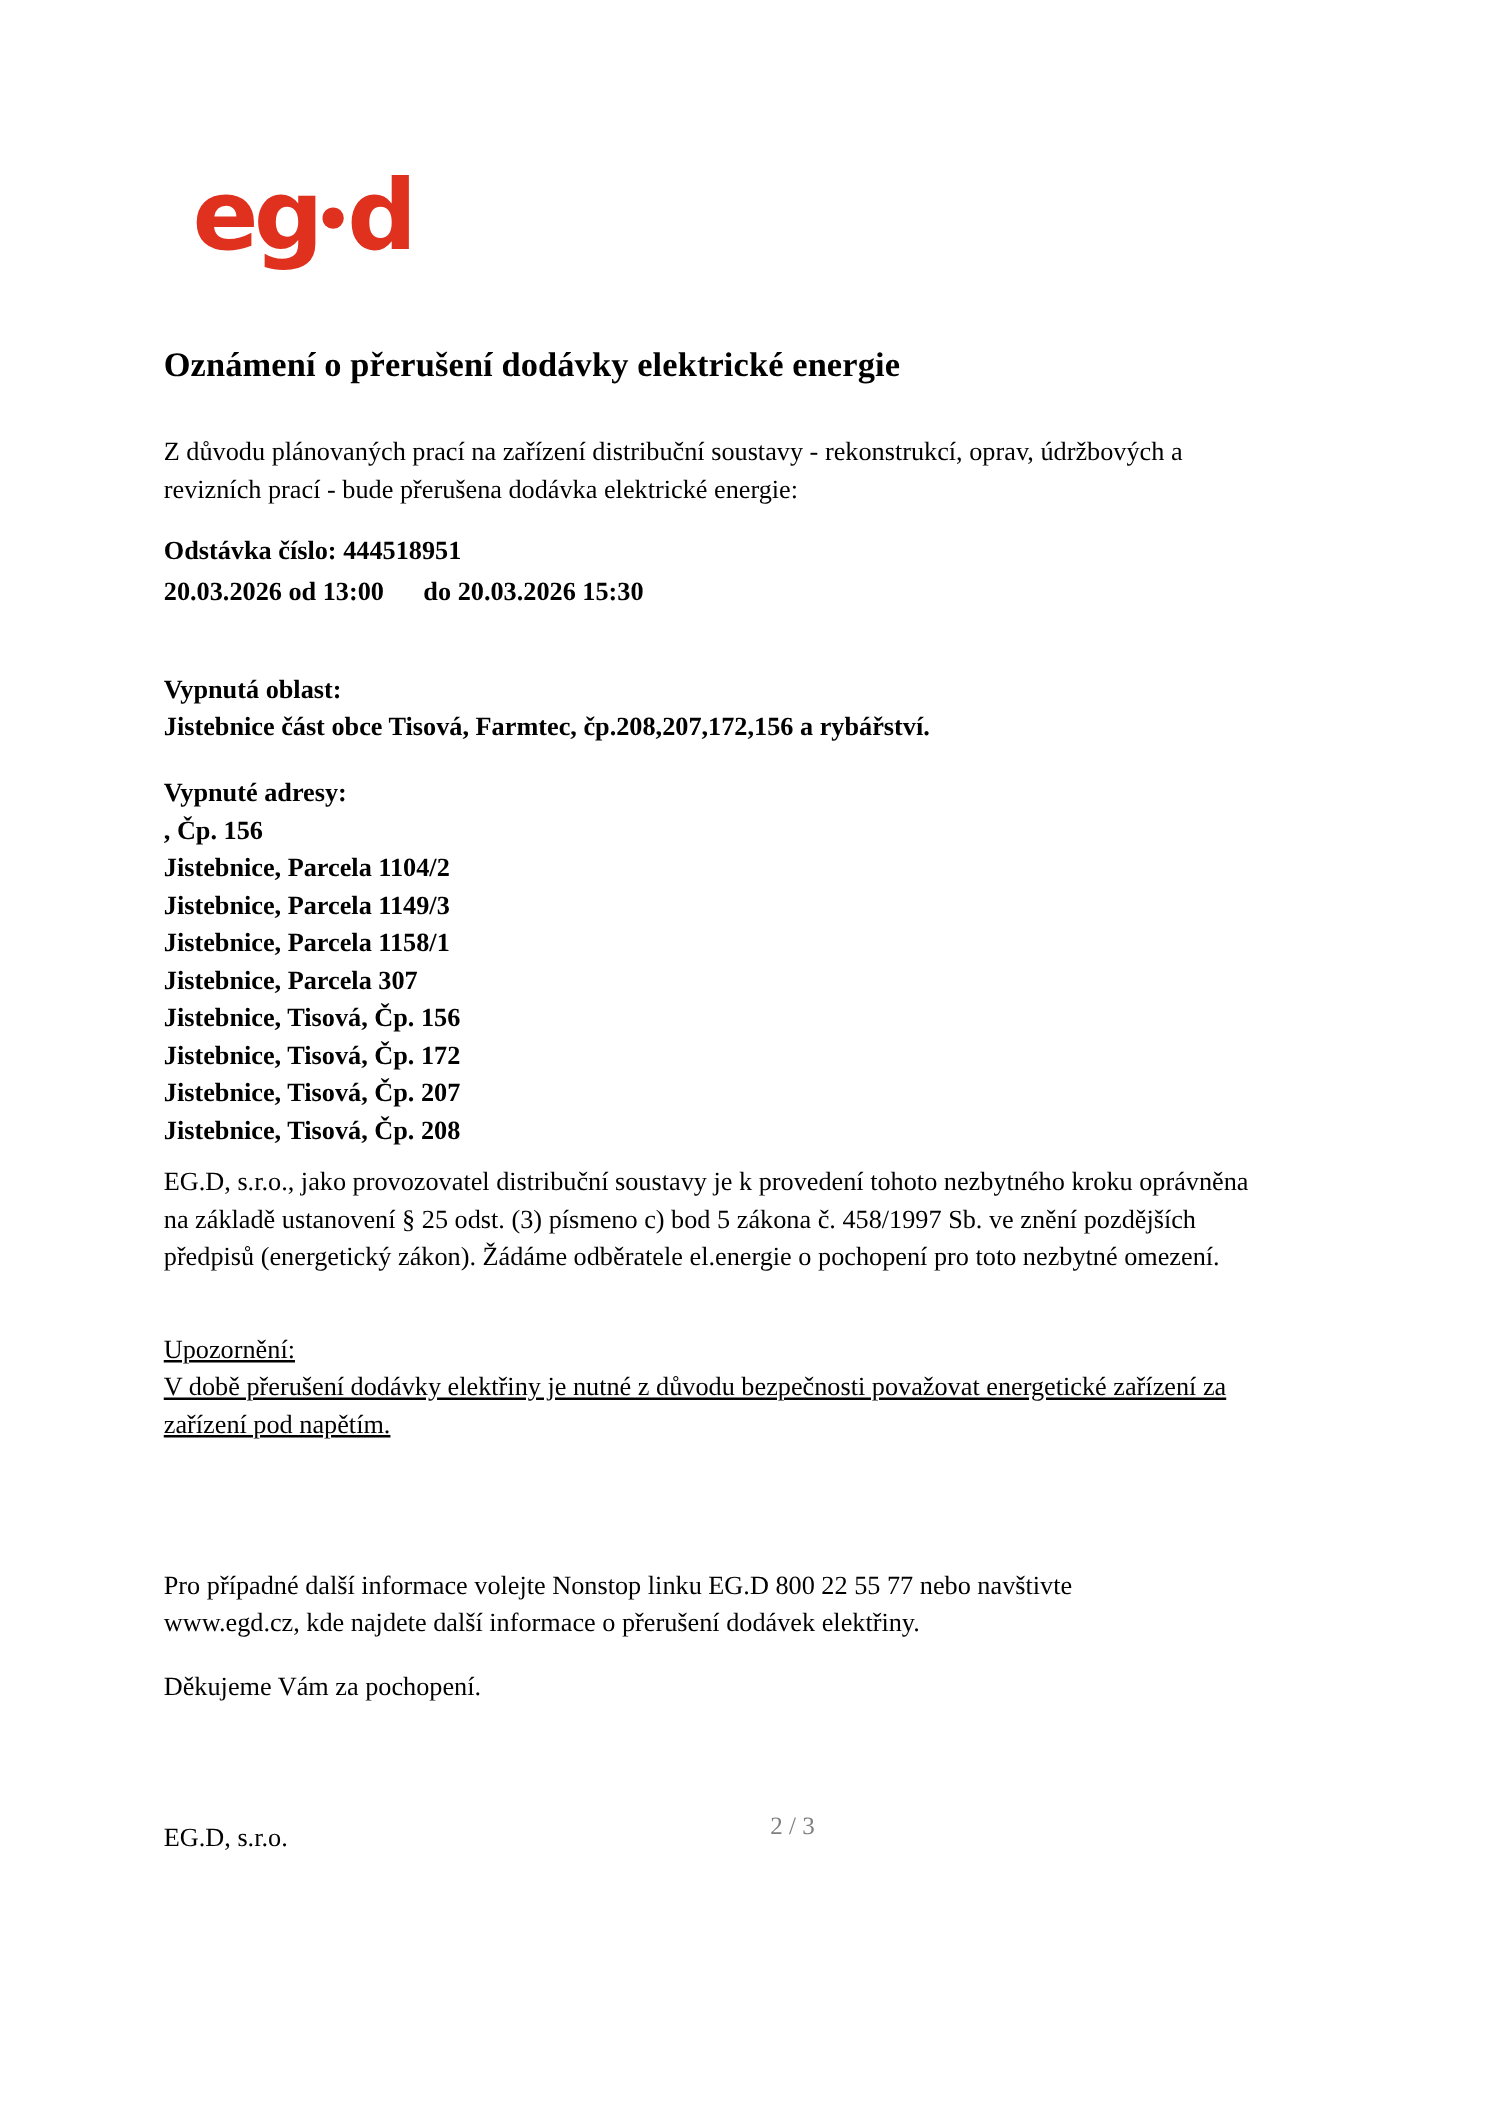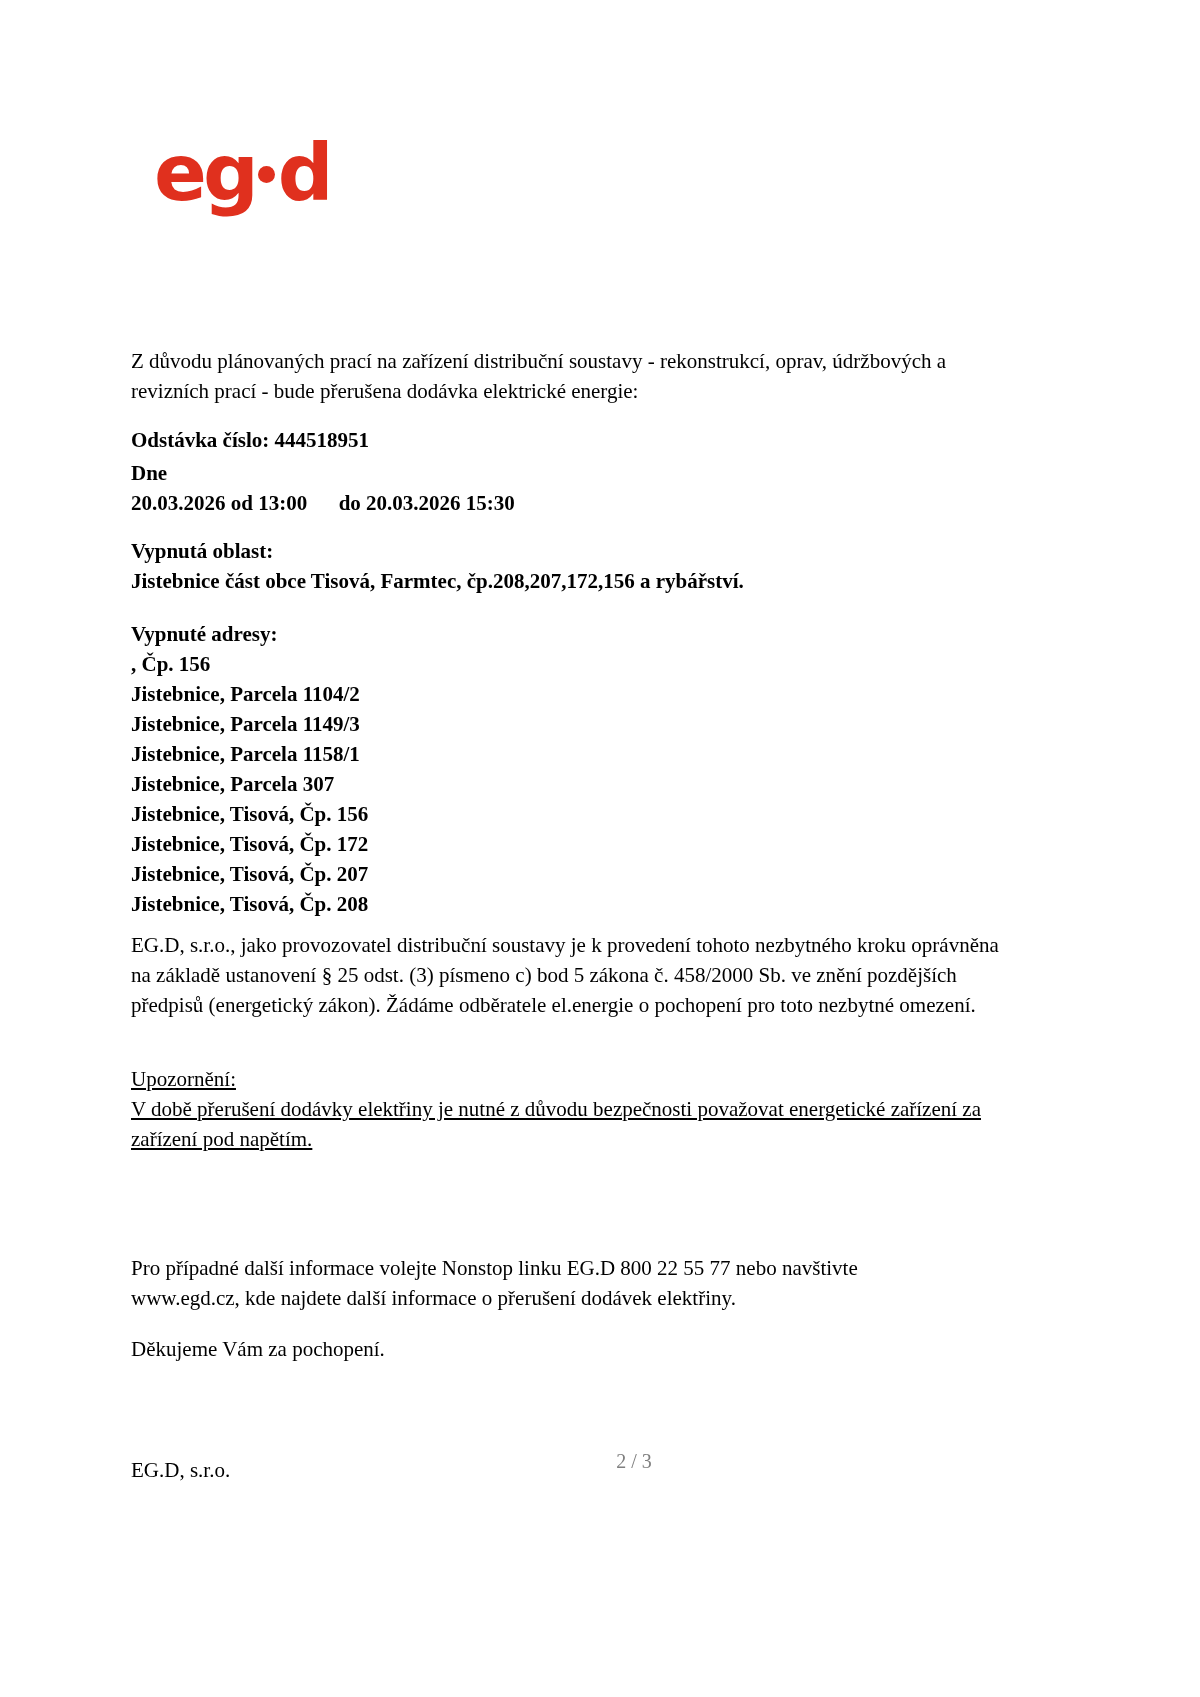--- a/index.html
+++ b/index.html
@@ -108,27 +108,27 @@
 <div class="page">
 
   <div class="logo-block">
     <span class="logo-text">
       <span>eg</span>
         <span class="logo-dot"></span>
         <span>d</span>
     </span>
   </div>
 
+  <h1 class="doc-title">Oznámení o přerušení dodávky elektrické energie</h1>
 
   <p class="para p-intro">Z důvodu plánovaných prací na zařízení distribuční soustavy - rekonstrukcí, oprav, údržbových a revizních prací - bude přerušena dodávka elektrické energie:</p>
 
   <p class="para bold p-outage nowrap">Odstávka číslo: 444518951</p>
 
   <div class="para bold p-dne">
-    <span class="addr-line">Dne</span>
     <span class="addr-line l2">20.03.2026 od 13:00      do 20.03.2026 15:30</span>
   </div>
 
   <div class="para bold p-area">
     <span class="addr-line">Vypnutá oblast:</span>
     <span class="addr-line">Jistebnice část obce Tisová, Farmtec, čp.208,207,172,156 a rybářství.</span>
   </div>
 
   <div class="para bold p-addr">
     <span class="addr-line">Vypnuté adresy:</span>
@@ -136,21 +136,21 @@
     <span class="addr-line">Jistebnice, Parcela 1104/2</span>
     <span class="addr-line">Jistebnice, Parcela 1149/3</span>
     <span class="addr-line">Jistebnice, Parcela 1158/1</span>
     <span class="addr-line">Jistebnice, Parcela 307</span>
     <span class="addr-line">Jistebnice, Tisová, Čp. 156</span>
     <span class="addr-line">Jistebnice, Tisová, Čp. 172</span>
     <span class="addr-line">Jistebnice, Tisová, Čp. 207</span>
     <span class="addr-line">Jistebnice, Tisová, Čp. 208</span>
   </div>
 
-  <p class="para p-legal">EG.D, s.r.o., jako provozovatel distribuční soustavy je k provedení tohoto nezbytného kroku oprávněna na základě ustanovení § 25 odst. (3) písmeno c) bod 5 zákona č. 458/2000 Sb. ve znění pozdějších předpisů (energetický zákon). Žádáme odběratele el.energie o pochopení pro toto nezbytné omezení.</p>
+  <p class="para p-legal">EG.D, s.r.o., jako provozovatel distribuční soustavy je k provedení tohoto nezbytného kroku oprávněna na základě ustanovení § 25 odst. (3) písmeno c) bod 5 zákona č. 458/1997 Sb. ve znění pozdějších předpisů (energetický zákon). Žádáme odběratele el.energie o pochopení pro toto nezbytné omezení.</p>
 
   <p class="para p-warn" style="white-space: pre-line;">Upozornění:
 V době přerušení dodávky elektřiny je nutné z důvodu bezpečnosti považovat energetické zařízení za zařízení pod napětím.</p>
 
 
   <p class="para p-info">Pro případné další informace volejte Nonstop linku EG.D 800 22 55 77 nebo navštivte www.egd.cz, kde najdete další informace o přerušení dodávek elektřiny.</p>
 
   <p class="para p-thanks nowrap">Děkujeme Vám za pochopení.</p>
 
   <p class="para p-sign nowrap">EG.D, s.r.o.</p>

